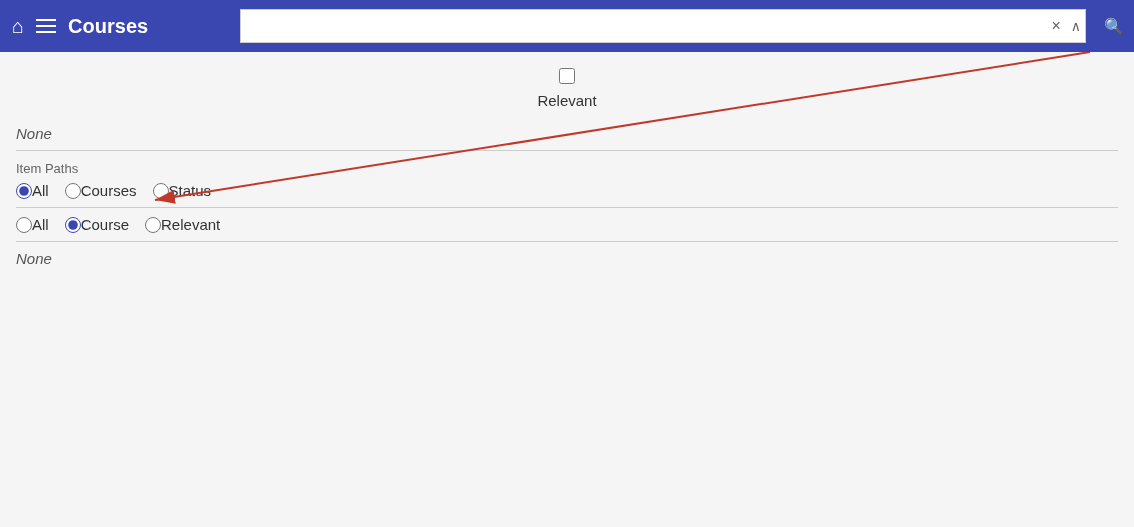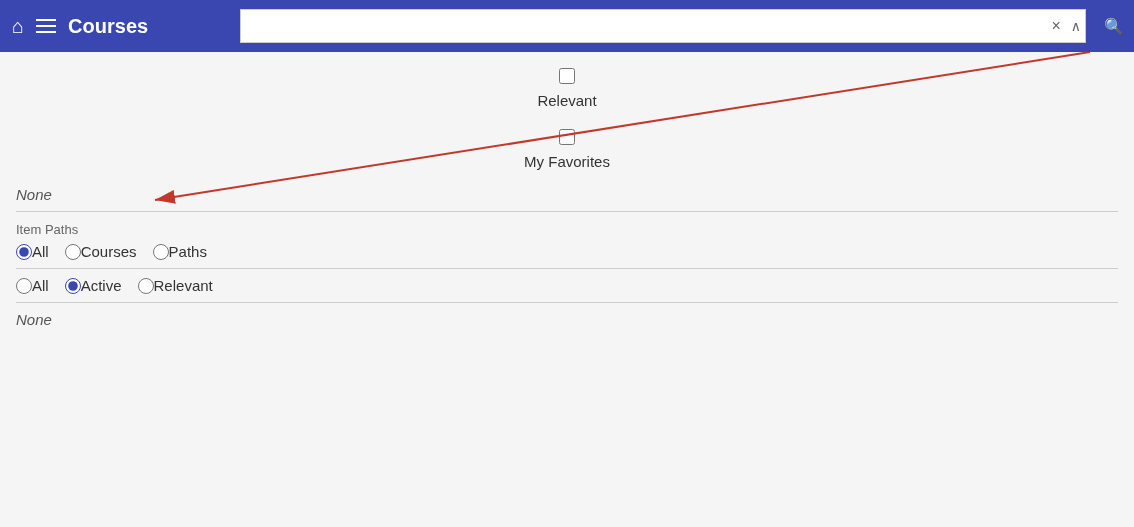--- a/index.html
+++ b/index.html
@@ -219,24 +219,20 @@
       </marker>
     </defs>
     <line x1="1090" y1="0" x2="155" y2="148" stroke="#c0392b" stroke-width="2" marker-end="url(#arrowhead)"></line>
   </svg>
 
   <div class="checkbox-item">
     <input type="checkbox" id="relevant" style="">
     <label for="relevant" class="checkbox-label">Relevant</label>
   </div>
 
-  <div class="checkbox-item">
-    <input type="checkbox" id="my_favorites" style="">
-    <label for="my_favorites" class="checkbox-label">My Favorites</label>
-  </div>
 
 
   <div>
     <div class="section-value">None</div>
   </div>
 
   <hr class="divider">
 
   <div>
     <div class="section-label">Item Paths</div>
@@ -244,36 +240,36 @@
       <div class="radio-item">
         <input type="radio" name="item_type" id="it_all" checked="" style="">
         <label for="it_all" class="radio-label">All</label>
       </div>
       <div class="radio-item">
         <input type="radio" name="item_type" id="it_courses" style="">
         <label for="it_courses" class="radio-label">Courses</label>
       </div>
       <div class="radio-item">
         <input type="radio" name="item_type" id="it_paths" style="">
-        <label for="it_paths" class="radio-label">Paths</label>
+        <label for="it_paths" class="radio-label">Status</label>
       </div>
     </div>
   </div>
 
   <hr class="divider">
 
   <div>
     <div class="radio-group">
       <div class="radio-item">
         <input type="radio" name="record_status" id="rs_all" style="">
         <label for="rs_all" class="radio-label">All</label>
       </div>
       <div class="radio-item">
         <input type="radio" name="record_status" id="rs_active" checked="" style="">
-        <label for="rs_active" class="radio-label">Active</label>
+        <label for="rs_active" class="radio-label">Course</label>
       </div>
       <div class="radio-item">
         <input type="radio" name="record_status" id="rs_inactive" style="">
         <label for="rs_inactive" class="radio-label">Relevant</label>
       </div>
     </div>
   </div>
 
   <hr class="divider">
 

